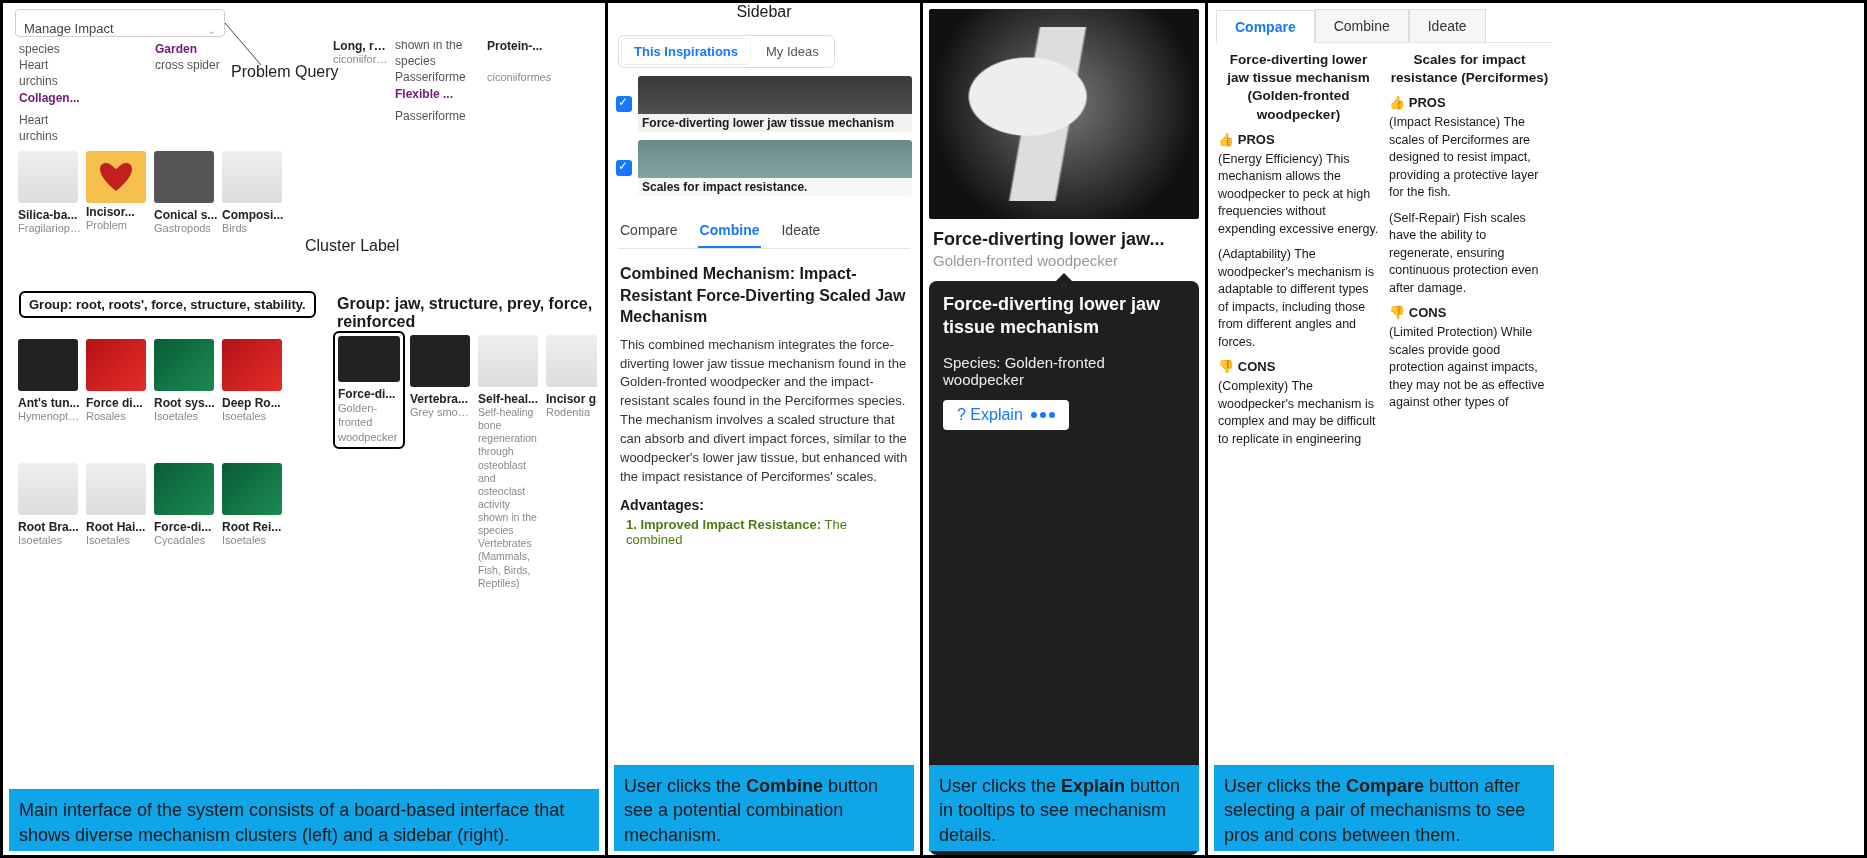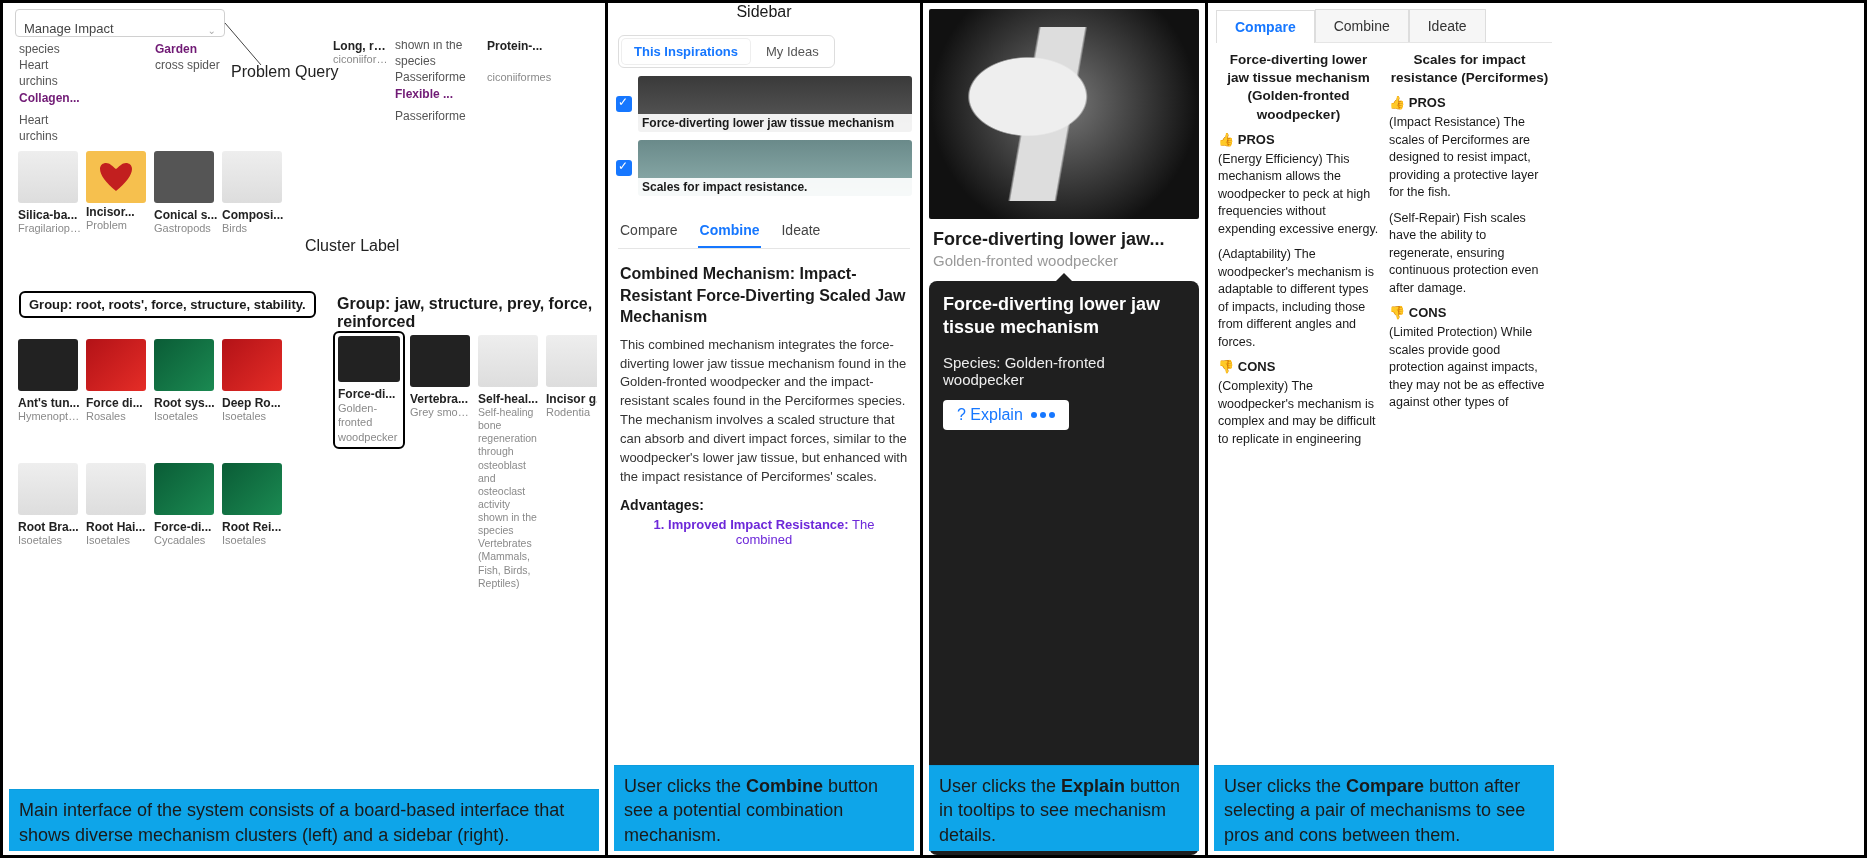--- a/index.html
+++ b/index.html
@@ -44,21 +44,21 @@
 .checkbox { width: 16px; height: 16px; border-radius: 3px; background: #1677ff; position: relative; flex: 0 0 16px; margin-top: 20px; }
 .checkbox::after { content:"✓"; color:#fff; font-size:12px; position:absolute; top:-1px; left:2px; }
 .insp-img { flex:1; height: 56px; background: linear-gradient(#3a3a3a,#5b5b5b); border-radius: 3px; display:flex; align-items:flex-end; }
 .insp-caption { background: rgba(255,255,255,0.92); width:100%; font-size: 12px; font-weight: 600; padding: 2px 4px; }
 .subtabs { display:flex; margin: 20px 10px 0 10px; border-bottom: 1px solid #e5e5e5; gap: 18px; }
 .subtab { padding: 6px 2px 8px 2px; font-size: 14px; color:#444; }
 .subtab.active { color:#1677ff; border-bottom: 2px solid #1677ff; font-weight:600; }
 .combined-title { font-size: 16px; font-weight: 700; margin: 14px 12px 8px 12px; line-height: 1.35; }
 .body-text { font-size: 13px; color:#333; margin: 0 12px; line-height: 1.45; }
 .adv-head { font-weight: 700; margin: 10px 12px 4px 12px; font-size: 14px; }
-.faded-list { color:#6d28d9; font-size:13px; margin: 0 24px; text-align: center; }
+.faded-list { color:#4d7c0f; font-size:13px; margin: 0 18px; }
 
 
 .big-img { height: 210px; background: radial-gradient(circle at 50% 45%, #777 0%, #111 75%); margin: 6px; border-radius: 2px; position: relative; }
 .skull { position:absolute; inset:18px 14px 18px 14px; background: radial-gradient(ellipse at 35% 40%, #eee 0 26%, transparent 27%), linear-gradient(100deg, transparent 35%, #ddd 36% 52%, transparent 53%); filter: blur(0.4px); }
 .big-title { font-size: 18px; font-weight: 700; margin: 4px 10px 2px 10px; white-space:nowrap; overflow:hidden; text-overflow:ellipsis; }
 .big-sub { font-size: 15px; color:#999; margin: 0 10px 8px 10px; }
 .tooltip { background:#1f1f1f; color:#eee; border-radius: 8px; margin: 4px 6px 0 6px; padding: 12px 14px 10px 14px; position: relative; flex:1; display:flex; flex-direction:column; }
 .tooltip::before { content:""; position:absolute; top:-8px; left:50%; transform:translateX(-50%); border:8px solid transparent; border-bottom-color:#1f1f1f; border-top:none; }
 .tooltip h3 { font-size: 18px; font-weight:700; line-height:1.3; margin-bottom: 14px; color:#fff; }
 .tooltip .species { font-size: 15px; margin-bottom: 12px; }

